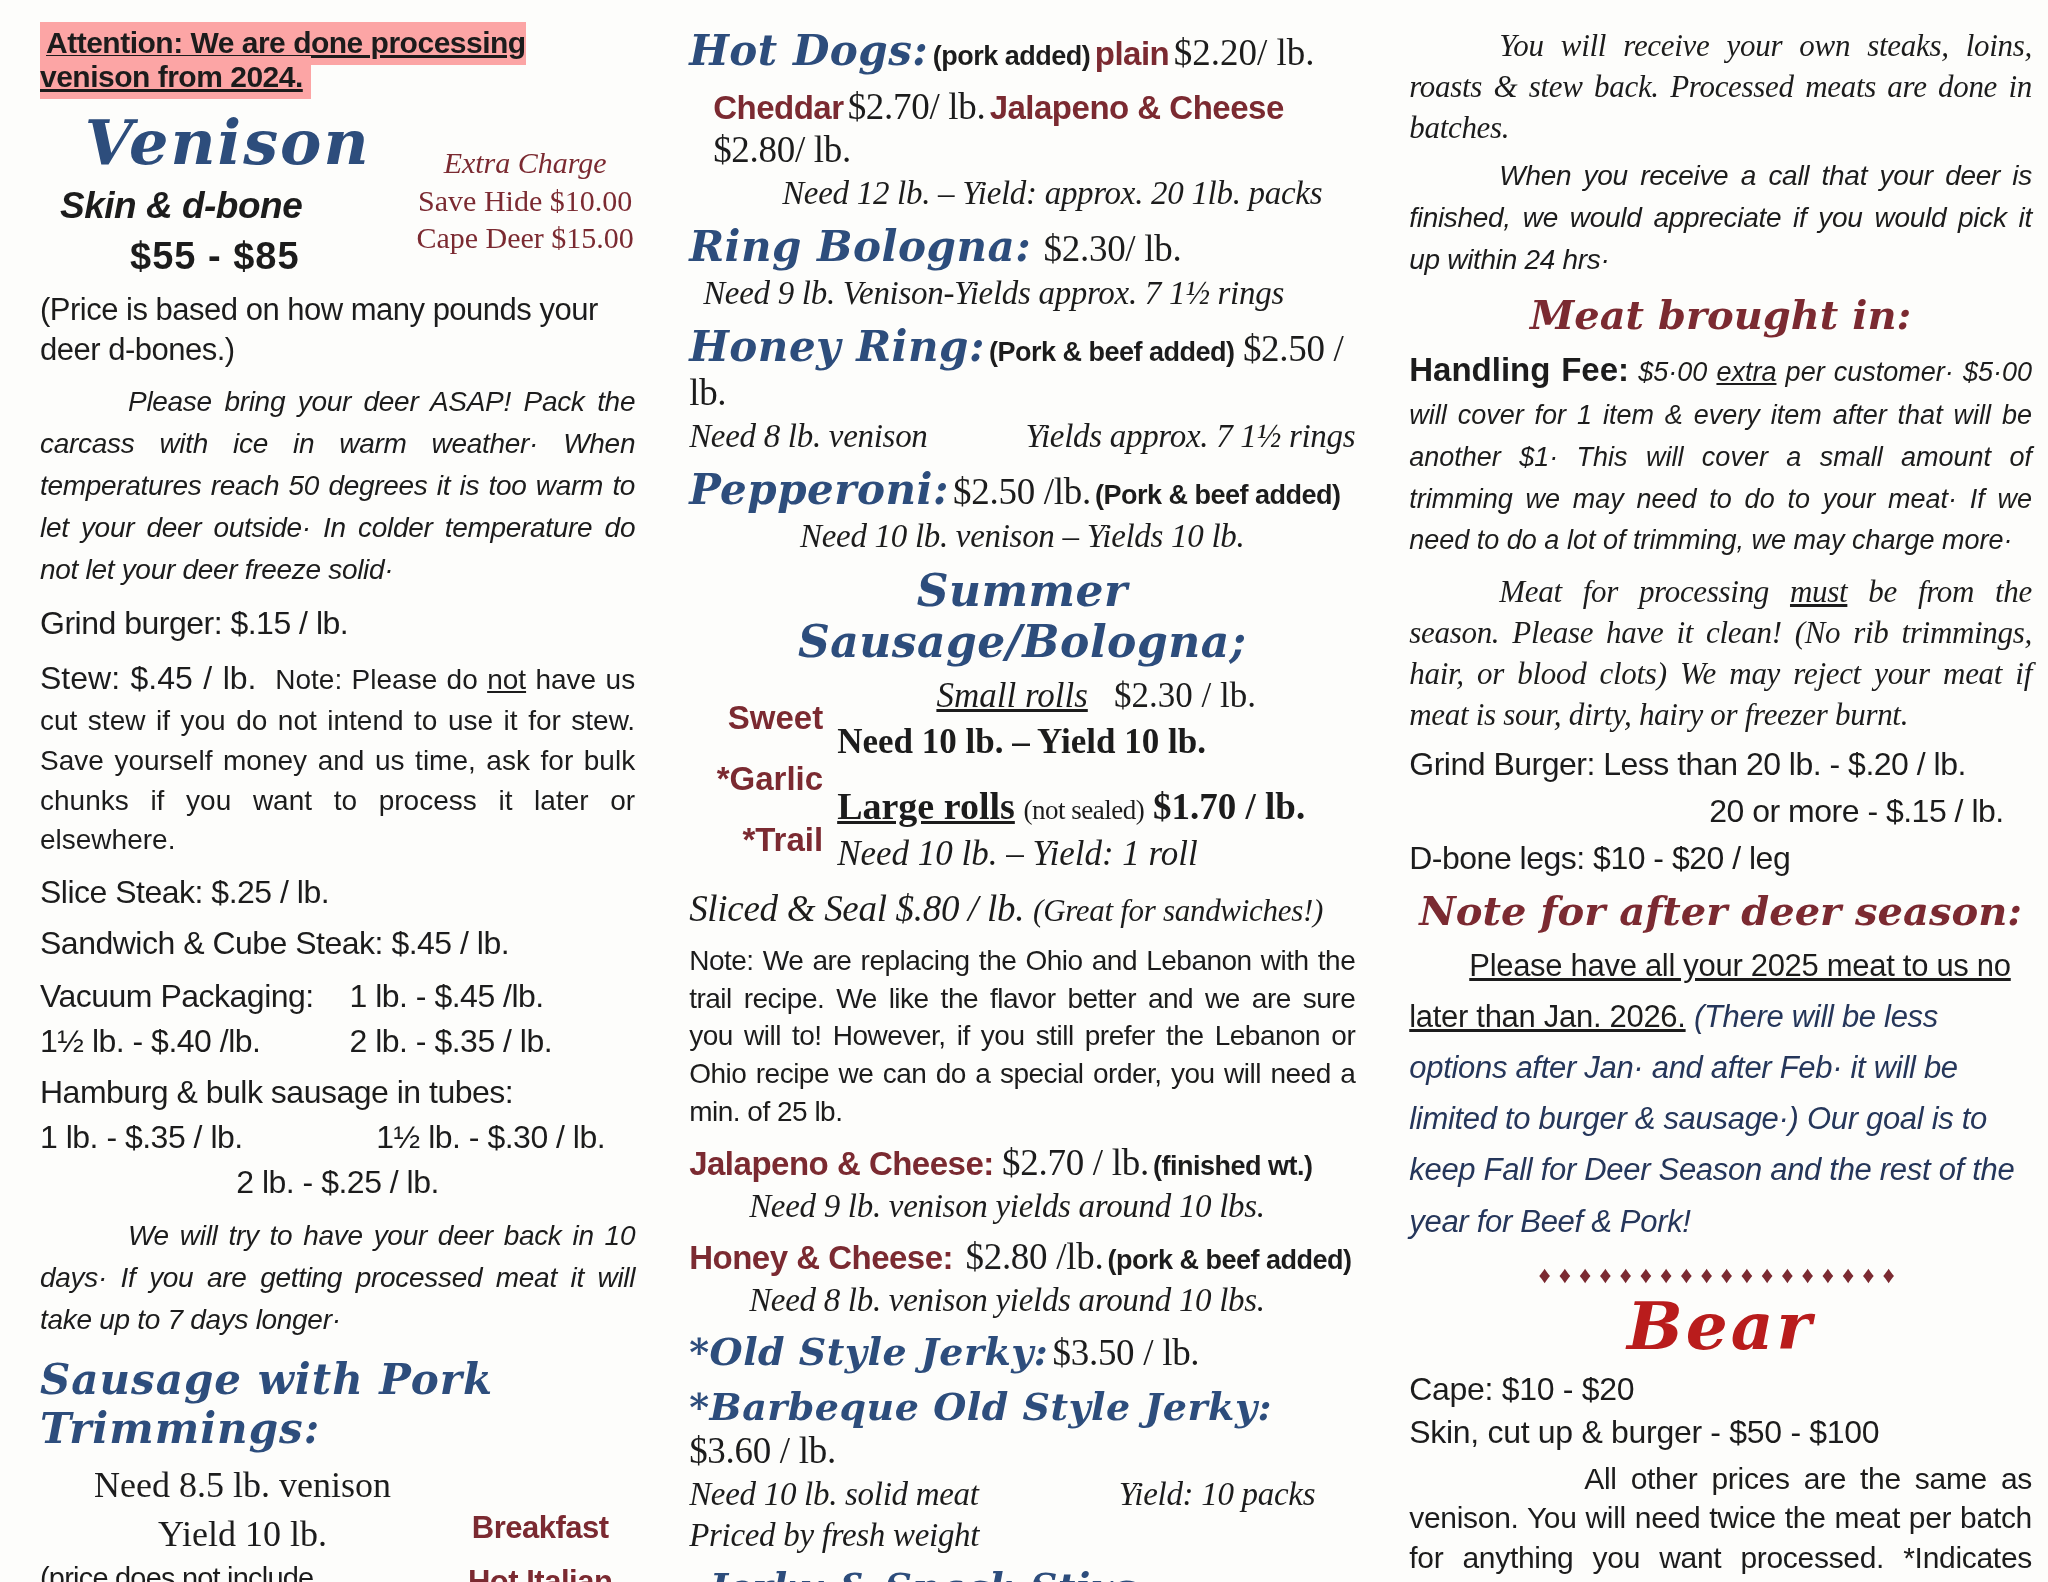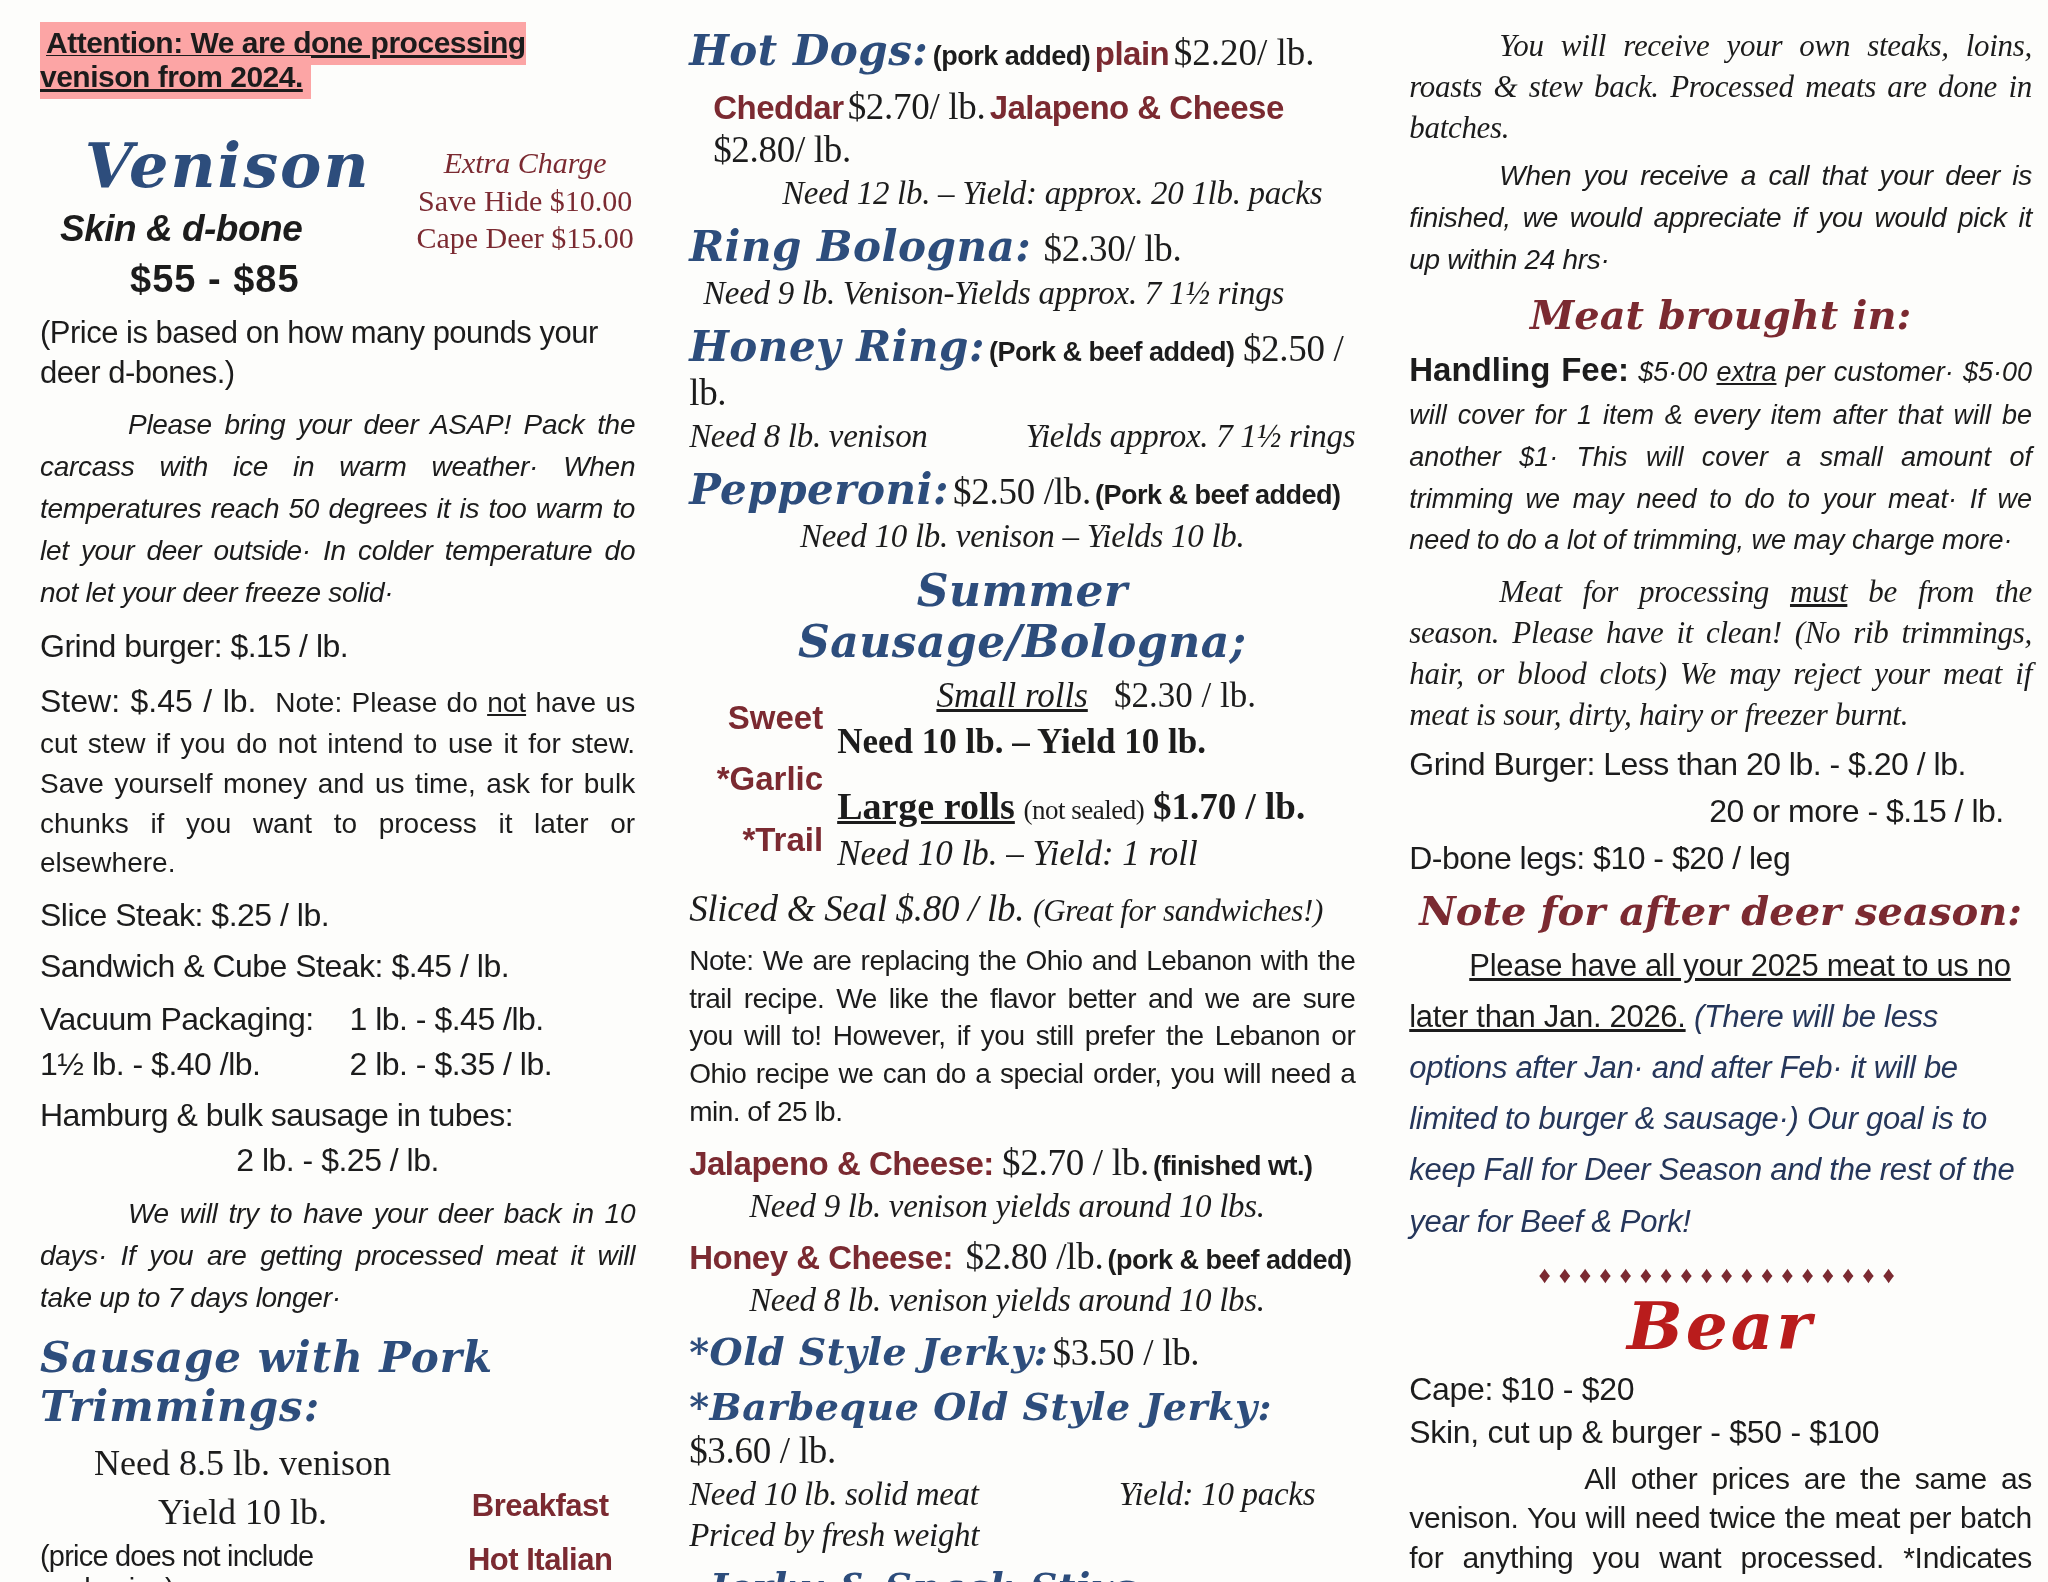--- a/index.html
+++ b/index.html
@@ -4,21 +4,21 @@
 <style>
   * { margin:0; padding:0; box-sizing:border-box; }
   html,body { width:2048px; height:1582px; background:#fdfdfb; color:#1c1c1c;
     font-family:"Liberation Sans", sans-serif; overflow:hidden; }
   .page { display:flex; padding:26px 16px 0 40px; gap:54px; }
   .col-left  { width:604px; }
   .col-mid   { width:676px; }
   .col-right { width:632px; }
 
   .serif { font-family:"Liberation Serif", serif; }
-  .script { font-family:"DejaVu Serif", serif; font-style:italic; font-weight:700;margin-top:23px; }
+  .script { font-family:"DejaVu Serif", serif; font-style:italic; font-weight:700; }
   .maroon { color:#7b2a31; }
   .navy   { color:#25365a; }
   .it { font-style:italic; }
   .b  { font-weight:700; }
   .u  { text-decoration:underline; }
   .ctr { text-align:center; }
   .just { text-align:justify; }
   .hl { background:#fca5a5; padding:4px 8px 6px 6px;text-decoration:underline; }
 
   
@@ -110,20 +110,24 @@
     <div class="price-line">Sandwich &amp; Cube Steak: $.45 / lb.</div>
 
     <div class="vac-grid">
       <div>Vacuum Packaging:</div>
       <div>1 lb. - $.45 /lb.</div>
       <div>1½ lb. - $.40 /lb.</div>
       <div>2 lb. - $.35 / lb.</div>
     </div>
 
     <div class="price-line">Hamburg &amp; bulk sausage in tubes:</div>
+    <div class="ham-row">
+      <span>1 lb. - $.35 / lb.</span>
+      <span>1½ lb. - $.30 / lb.</span>
+    </div>
     <div class="ham-ctr">2 lb. - $.25 / lb.</div>
 
     <p class="para it just ind back-para">We will try to have your deer back in 10 days· If you are getting processed meat it will take up to 7 days longer·</p>
 
     <div class="sausage-h script">Sausage with Pork Trimmings:</div>
 
     <div class="sausage-flex">
       <div class="sausage-left">
         <div class="need-serif">Need 8.5 lb. venison</div>
         <div class="need-serif">Yield 10 lb.</div>

